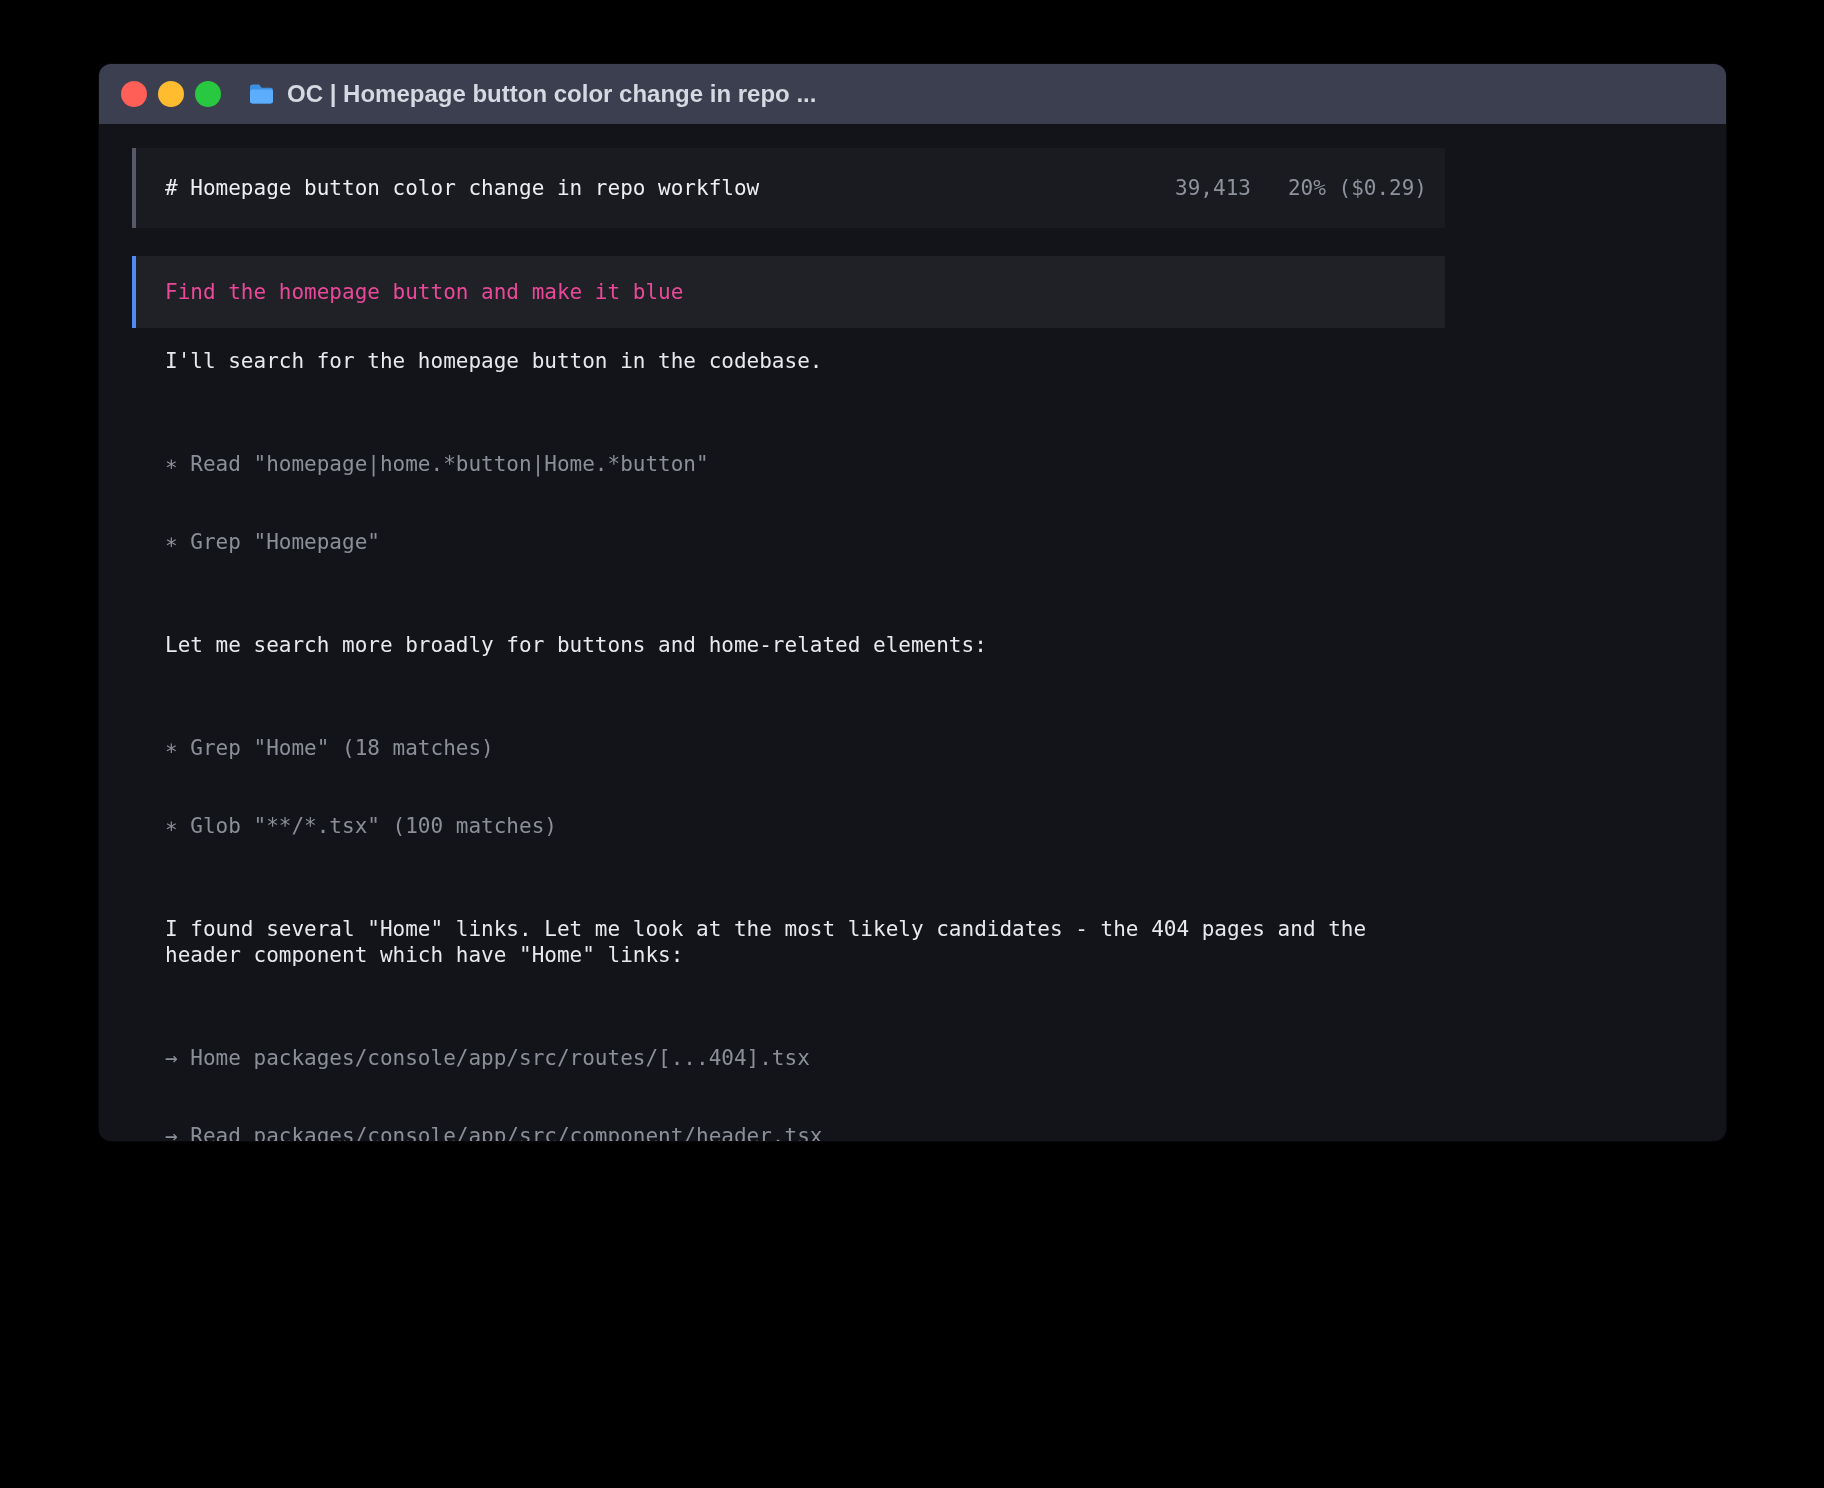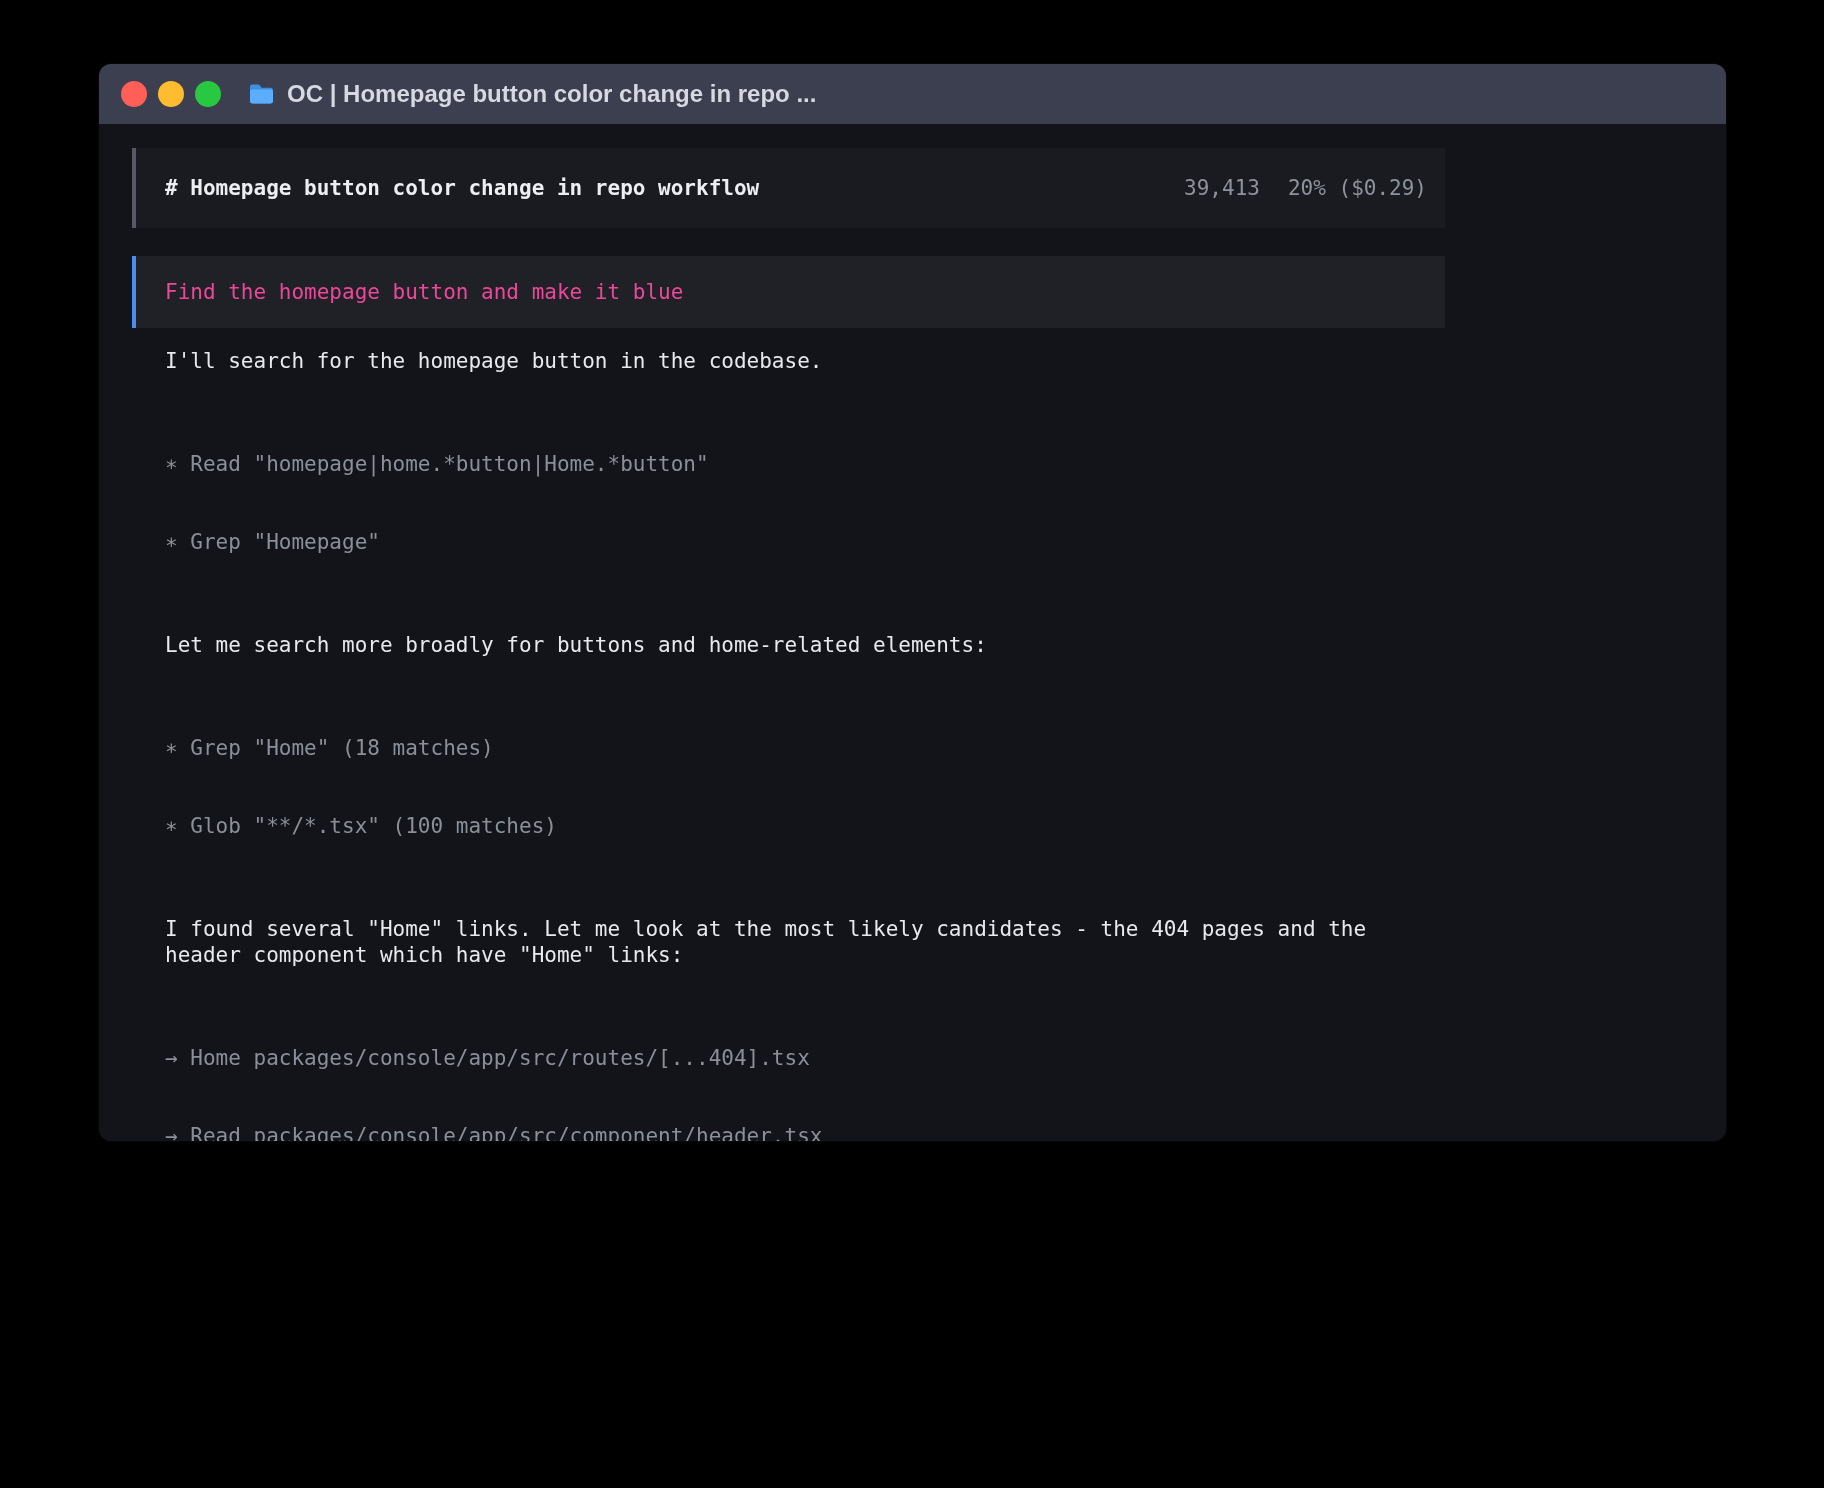--- a/index.html
+++ b/index.html
@@ -26,22 +26,22 @@
     margin-left:12px; font-family:"Liberation Sans", sans-serif;
     font-weight:bold; font-size:24px; color:#d6d9e1; white-space:nowrap;
   }
   .content { padding:24px 33px 0 33px; }
   .col { width:1313px; }
   .strip { border-left:4px solid #565a66; background:#1a1b21; }
   .session-header {
     height:80px; display:flex; align-items:center; justify-content:space-between;
     padding:0 18px 0 29px;
   }
-  .session-title { font-weight:bold; color:#eceef2; white-space:pre; }
-  .session-stats { color:#8e929d; display:flex; gap:28px; white-space:pre; }
+  .session-title { font-weight:normal; color:#eceef2; white-space:pre; }
+  .session-stats { color:#8e929d; display:flex; gap:37px; white-space:pre; }
   .user-msg {
     margin-top:28px; height:72px; background:#1f2127; border-left:4px solid #4d8cf5;
     display:flex; align-items:center; padding:0 18px 0 29px; color:#ec4899;
   }
   .assistant { margin-top:20px; padding:0 20px 0 33px; line-height:26px; }
   .block { margin-bottom:25px; white-space:pre-wrap; }
   .muted { color:#8b8f99; }
 </style>
 </head>
 <body>

